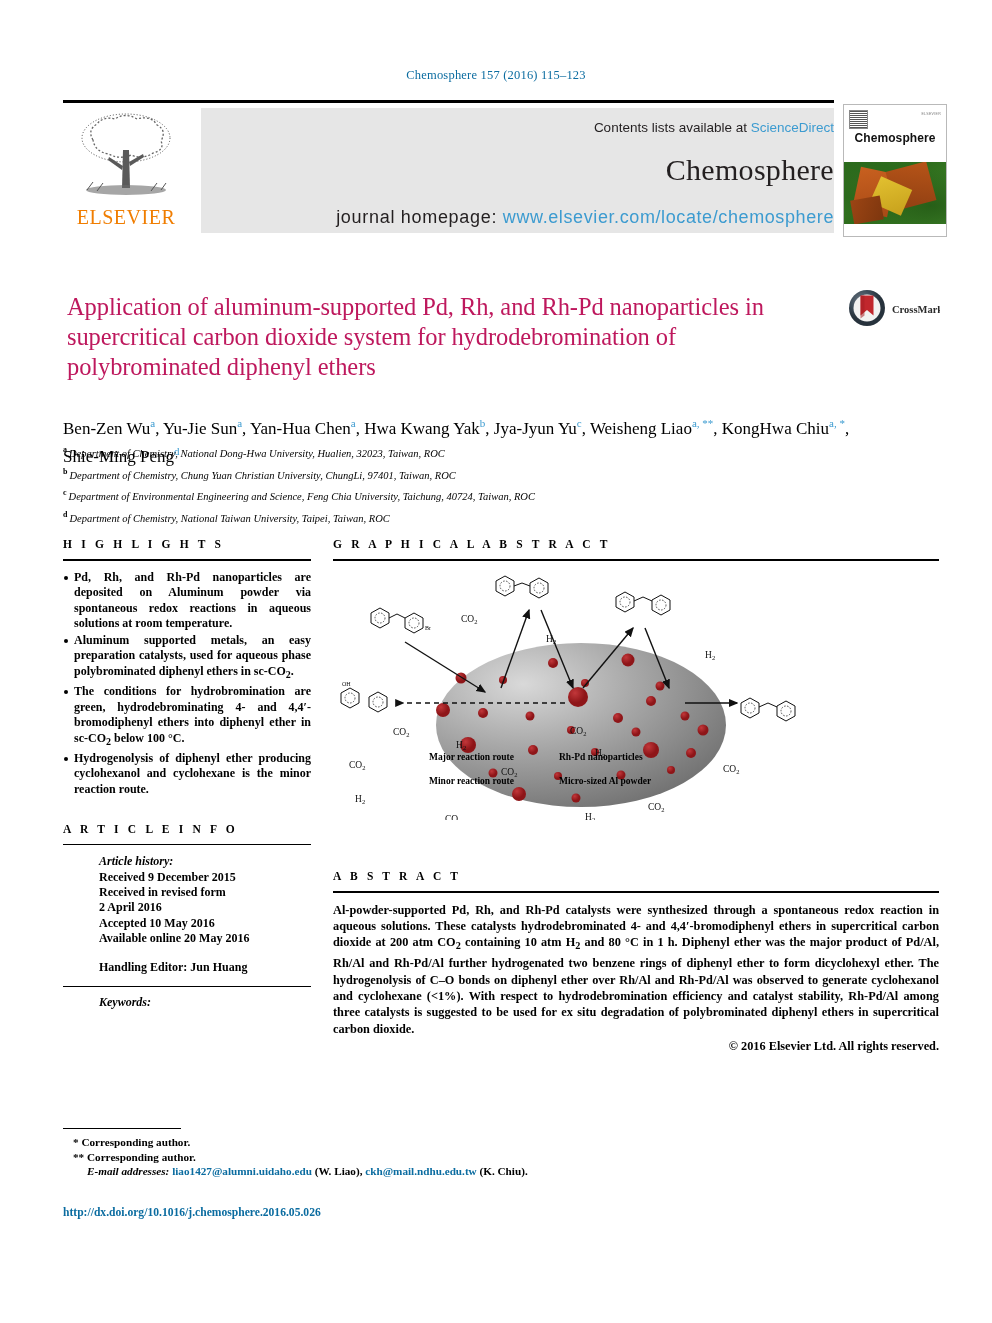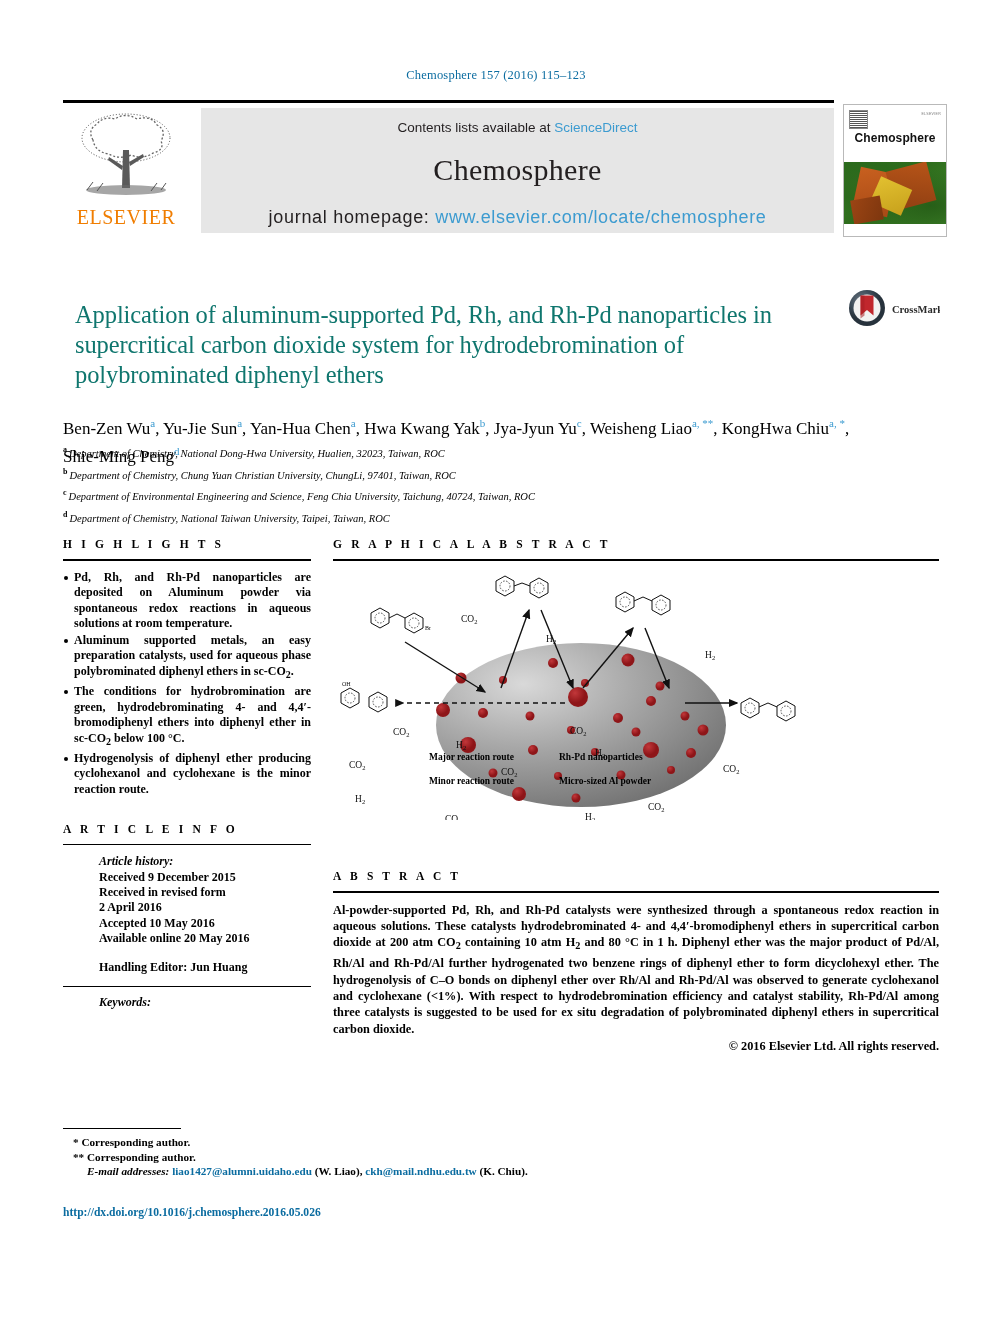--- a/index.html
+++ b/index.html
@@ -68,21 +68,21 @@
     color: #f07d00;
     line-height: 22px;
     font-weight: 400;
   }
   .sd-panel {
     position: absolute;
     left: 138px; top: 8px;
     width: 633px;
     height: 125px;
     background: #e6e6e6;
-    text-align: center;
+    text-align: right;
   }
   .sd-contents {
     font-family: "Liberation Sans", sans-serif;
     font-size: 13.5px;
     color: #231f20;
     padding-top: 12px;
   }
   .sd-link { color: #3c9bd0; }
   .journal-name {
     font-family: "Liberation Serif", serif;
@@ -183,22 +183,22 @@
   
   .title-block {
     position: absolute;
     left: 63px; top: 288px;
     width: 770px;
   }
   .paper-title {
     font-family: "Liberation Serif", serif;
     font-size: 24.5px;
     line-height: 30px;
-    color: #0f766e;
-    margin: 12px;
+    color: #be185d;
+    margin: 4px;
     font-weight: normal;
     letter-spacing: -.1px;
   }
   .crossmark {
     position: absolute;
     left: 848px; top: 288px;
     width: 92px;
     height: 44px;
   }
   .crossmark svg { display: block; }

